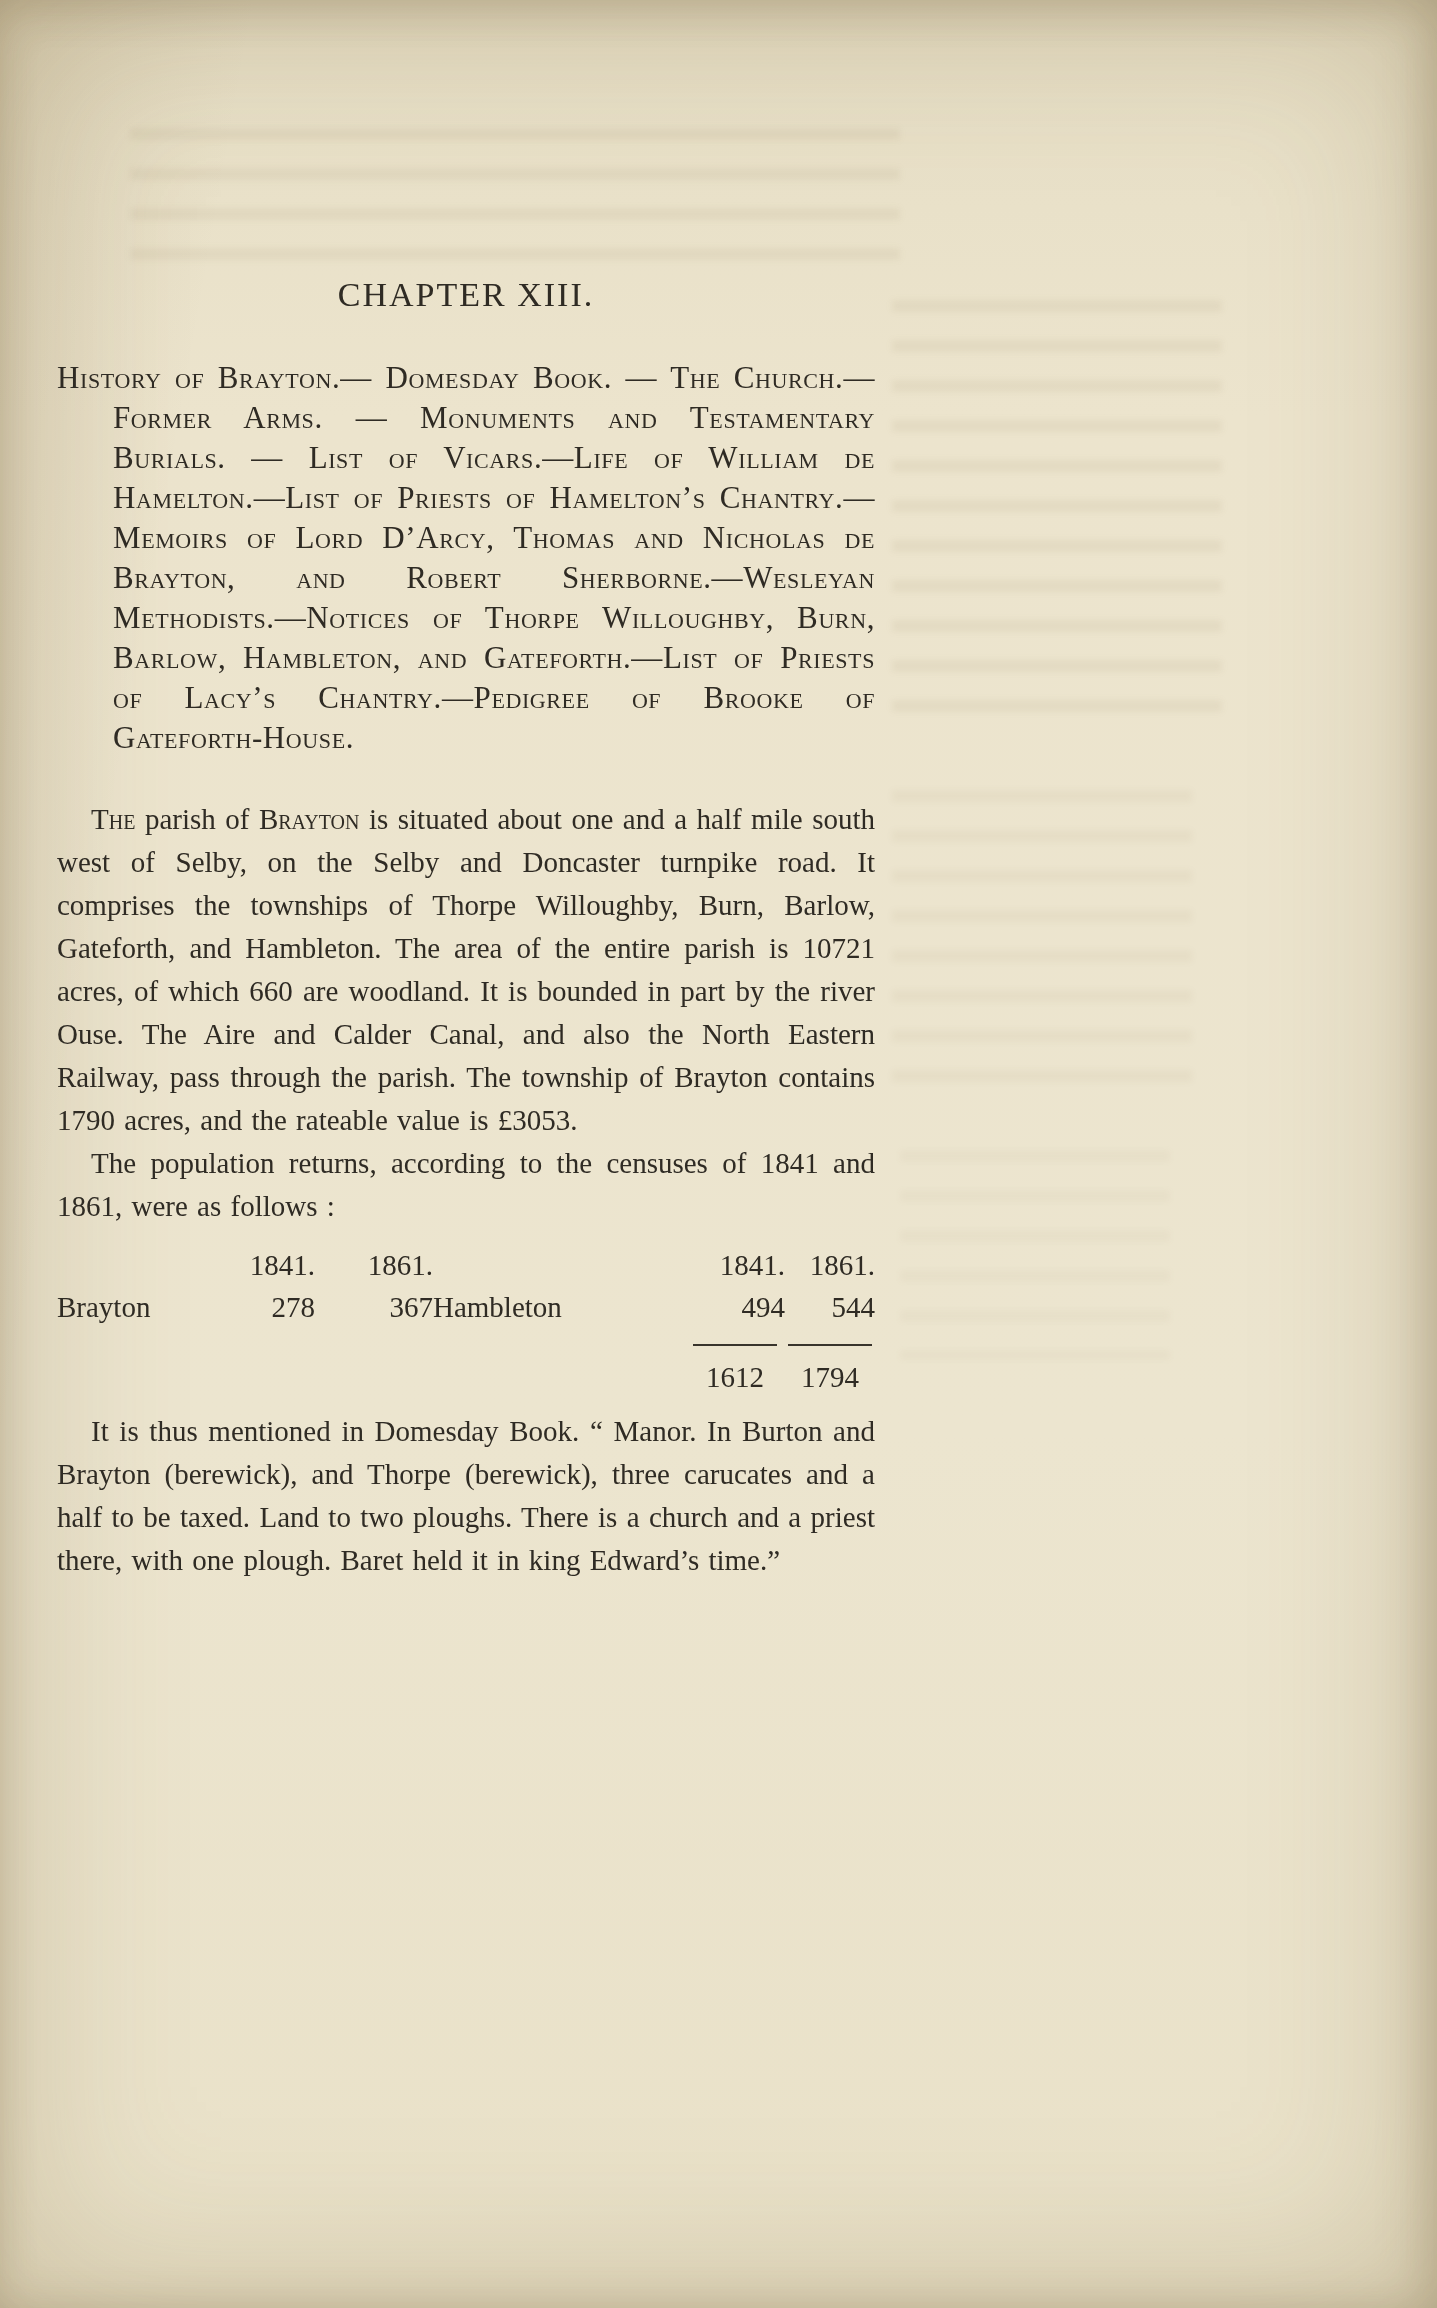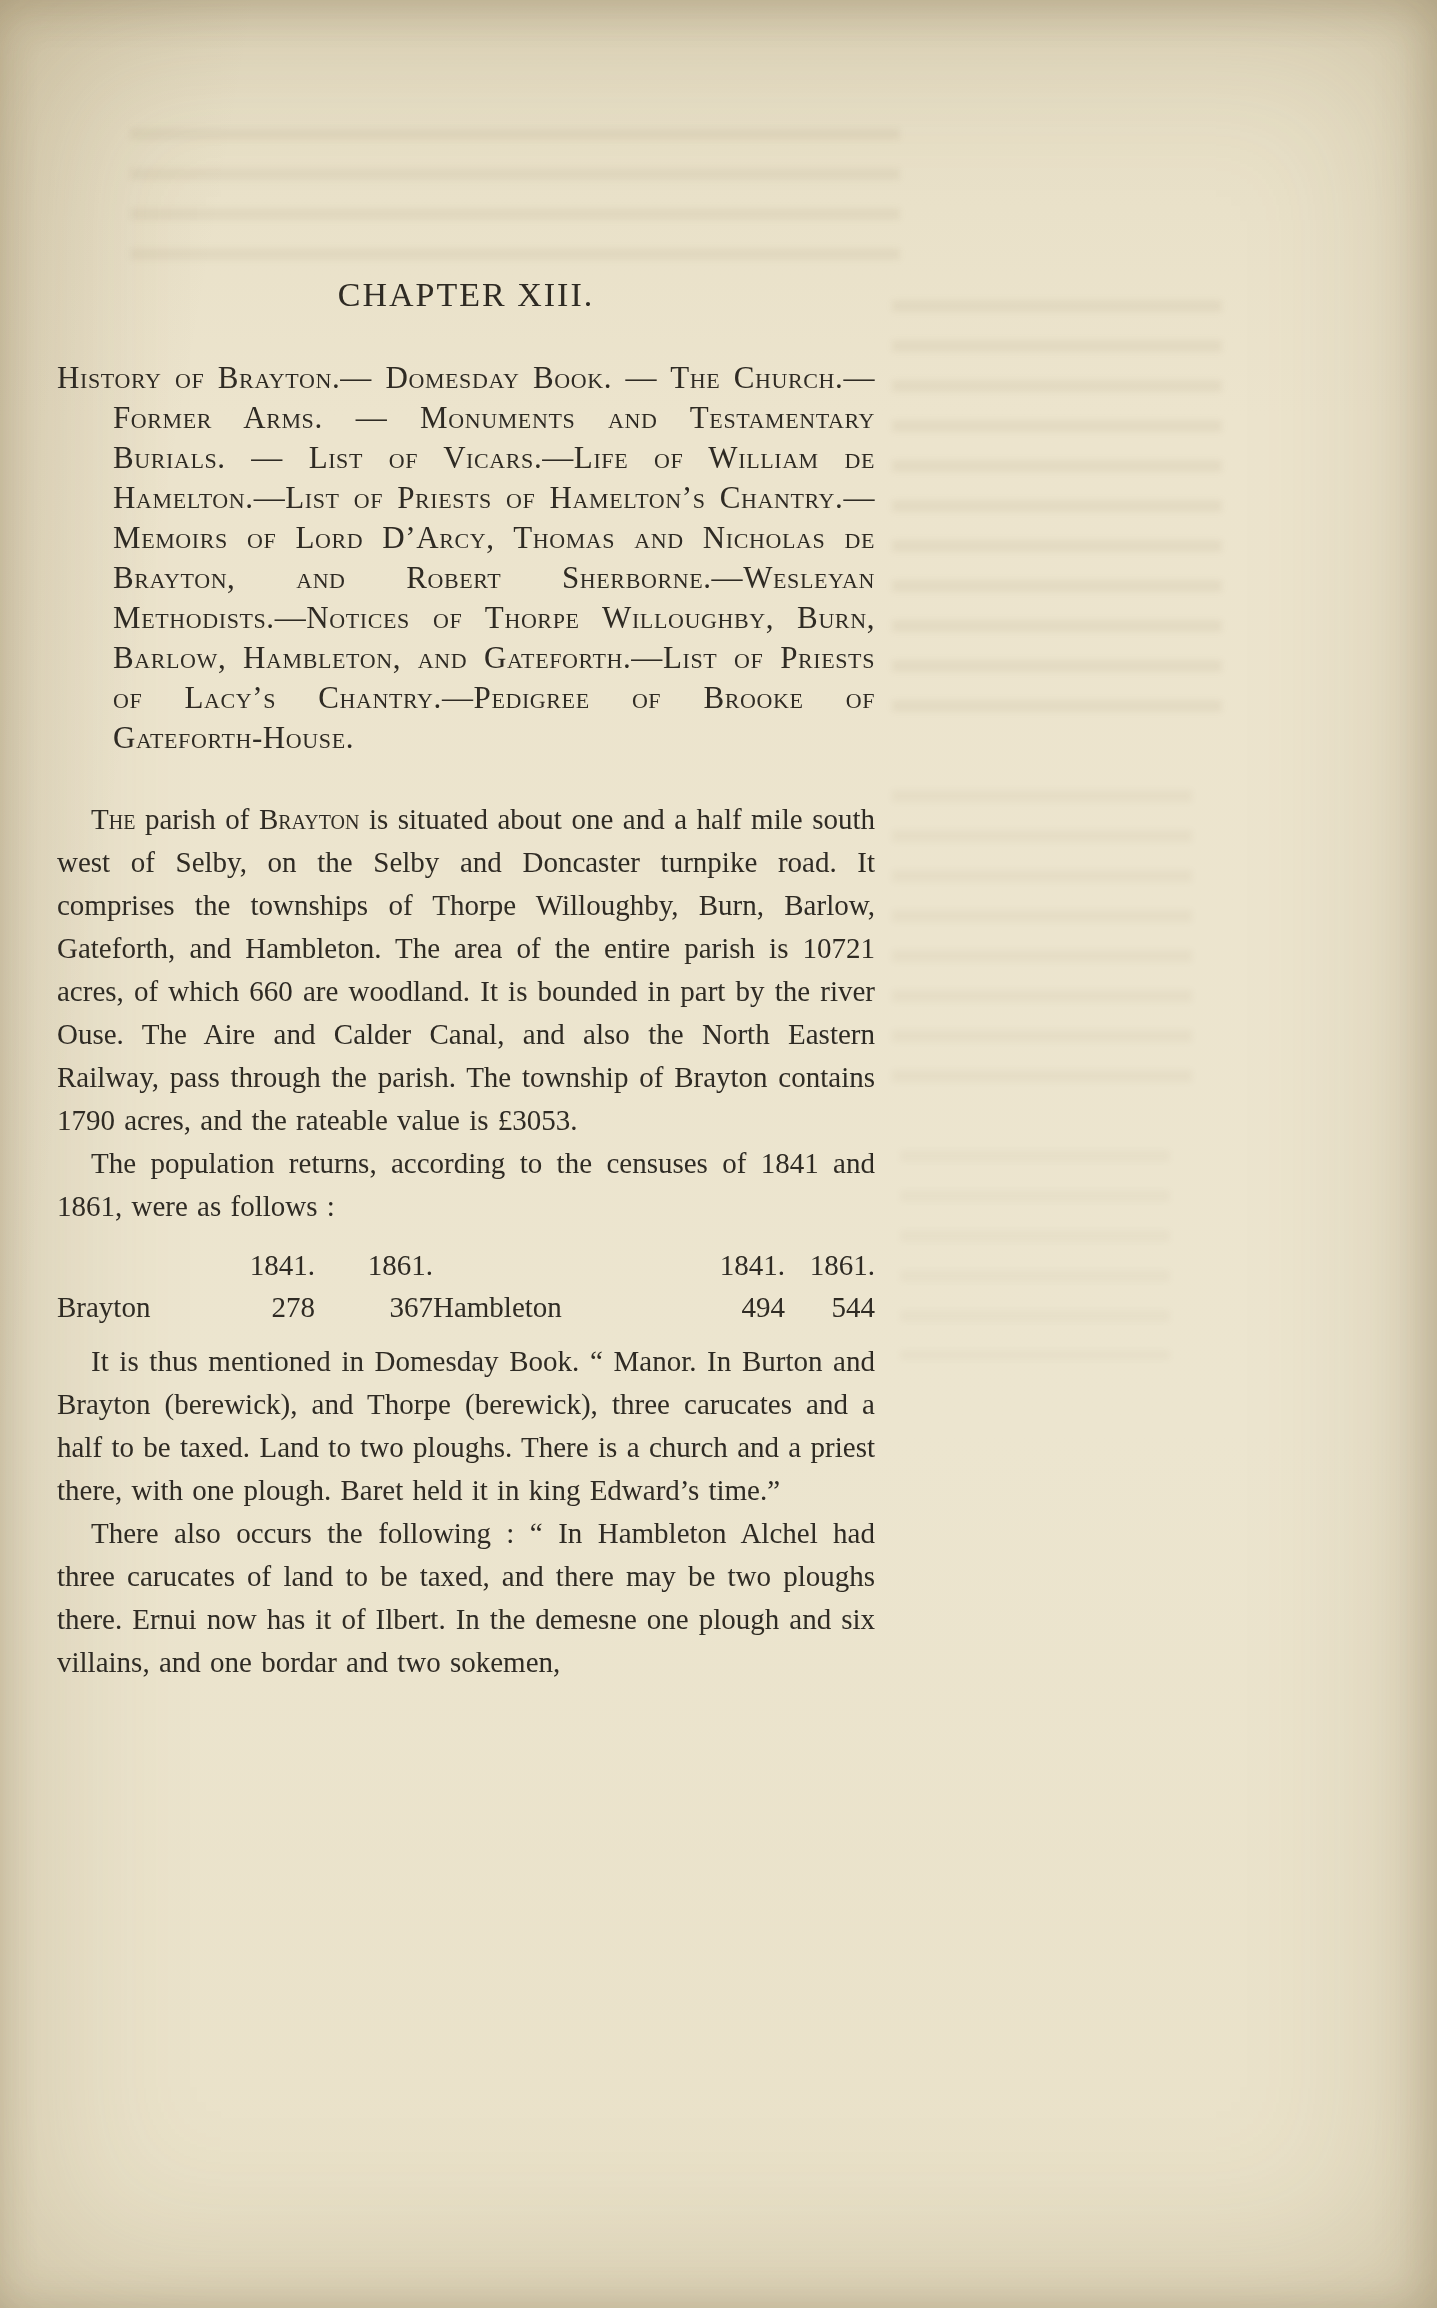--- a/index.html
+++ b/index.html
@@ -132,20 +132,27 @@
       <div class="pt-row">
         <div class="pt-cell">Brayton</div>
         <div class="pt-cell num">278</div>
         <div class="pt-cell num">367</div>
         <div class="pt-cell">Hambleton</div>
         <div class="pt-cell num">494</div>
         <div class="pt-cell num">544</div>
       </div>
 
 
+      <div class="pt-row pt-totals">
+        <div class="pt-cell"></div>
+        <div class="pt-cell"></div>
+        <div class="pt-cell"></div>
+        <div class="pt-cell"></div>
+        <div class="pt-cell num total">1612</div>
+        <div class="pt-cell num total">1794</div>
+      </div>
     </div>
 
     <p class="para"><span>It is thus mentioned in Domesday Book. “ Manor. In Burton and Brayton (berewick), and Thorpe (berewick), three carucates and a half to be taxed. Land to two ploughs. There is a church and a priest there, with one plough. Baret held it in king Edward’s time.”</span></p>
 
-    <p class="para"><span>There also occurs the following : “ In Hambleton Alchel had three carucates of land to be taxed, and there may be two ploughs there. Ernui now has it of Ilbert. In the demesne one plough and six villains, and one bordar and two sokemen,</span></p>
 
   </div>
 </div>
 
 </body></html>

